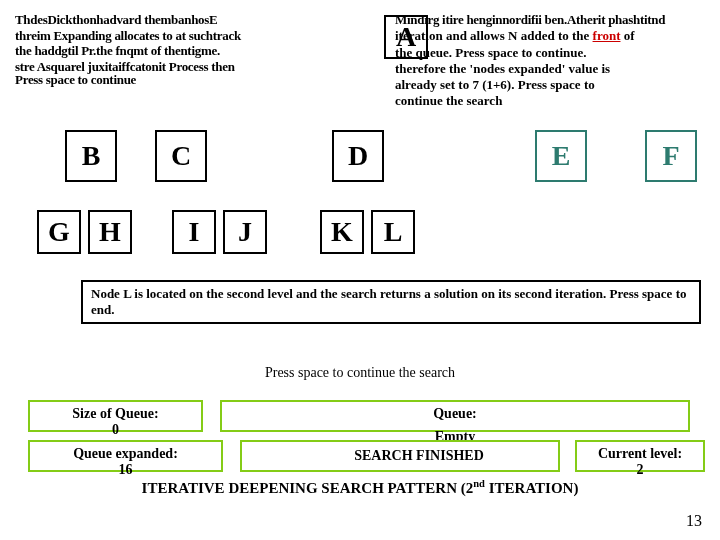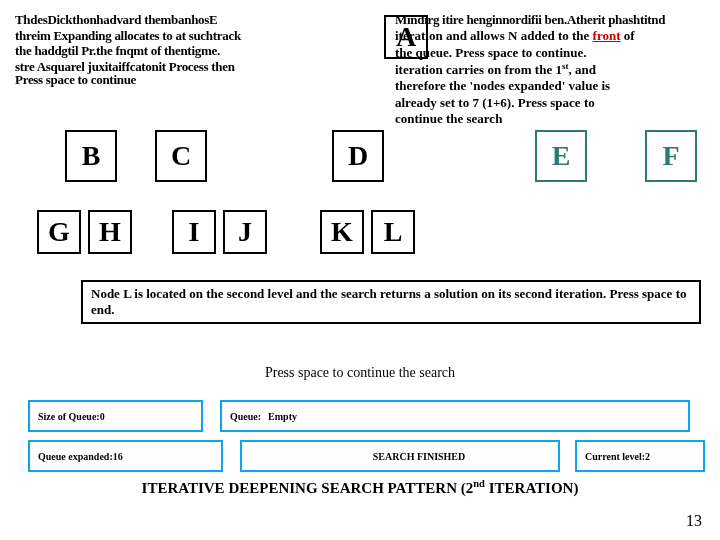--- a/index.html
+++ b/index.html
@@ -34,27 +34,28 @@
   .message-box {
     position: absolute;
     border: 2px solid #000;
     background: #fff;
     padding: 4px 8px;
     font-size: 13px;
     font-weight: bold;
   }
   .info-cell {
     position: absolute;
-    border: 2px solid #0ea5e9;
+    border: 2px solid #84cc16;
     background: #fff;
     padding: 4px 8px;
-    font-size: 10px;
+    font-size: 14px;
     font-weight: bold;
     display: flex;
     align-items: center;
+    flex-direction: column;
   }
   .prompt {
     position: absolute;
     font-size: 14px;
     font-weight: normal;
     text-align: center;
     width: 100%;
   }
   .footer-title {
     position: absolute;
@@ -129,23 +130,20 @@
   <div>stre Asquarel juxitaiffcatonit Process then</div>
   <div style="position:relative; top:-2px;">Press space to continue</div>
 </div>
 
 <div class="right-para" style="left:395px; top:12px;">
   <div class="garbled">Mindirg itire henginnordifii ben.Atherit phashtitnd</div>
   <div>
     <span>iteration and allows N added to the </span><span class="red front-underline">front</span><span> of</span>
   </div>
   <div>the queue. Press space to continue.</div>
-  <div>
-    <span>iteration carries on from the 1</span><sup>st</sup><span>, and</span>
-  </div>
   <div>therefore the 'nodes expanded' value is</div>
   <div>already set to 7 (1+6). Press space to</div>
   <div>continue the search</div>
 </div>
 
 <div class="message-box" style="left:50px; top:280px; width:620px;margin-left:31px;">
   <span>Node L is located on the second level and the search returns a solution on its second iteration. Press space to end.</span>
 </div>
 
 <div class="prompt" style="top:365px;">

